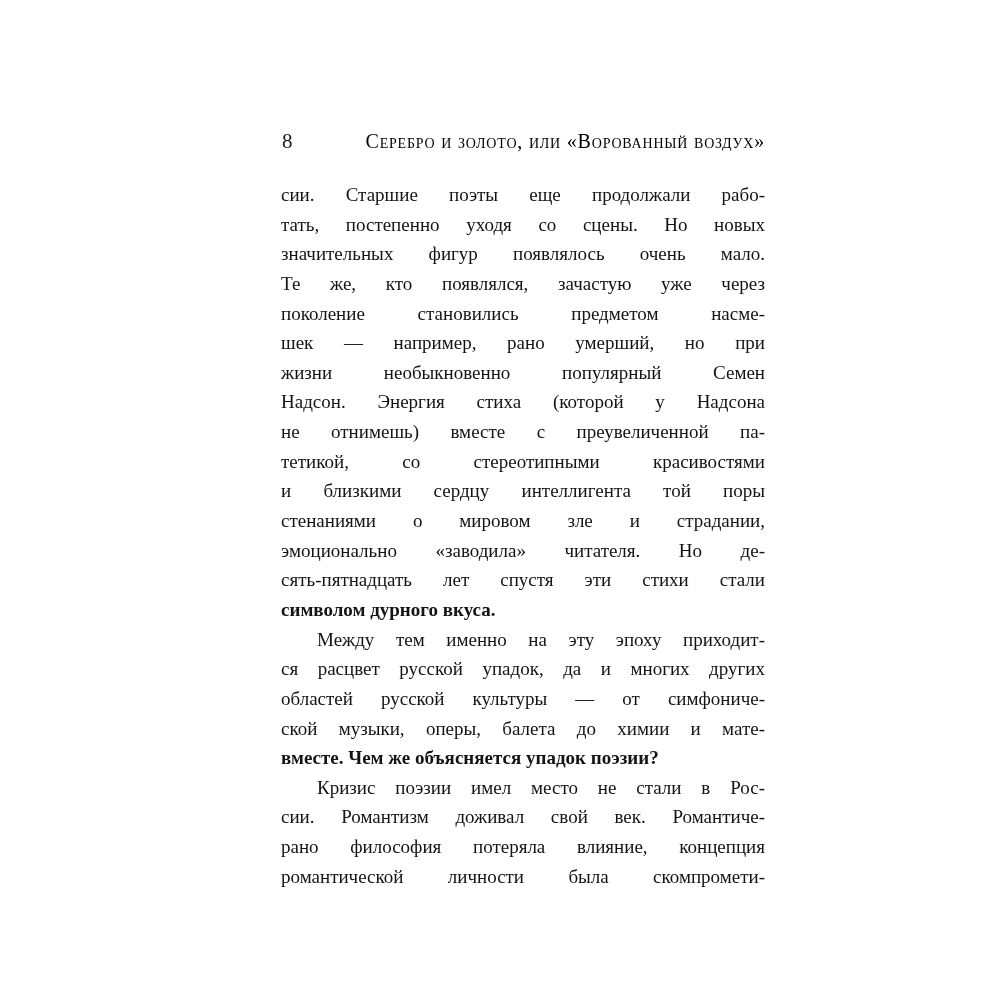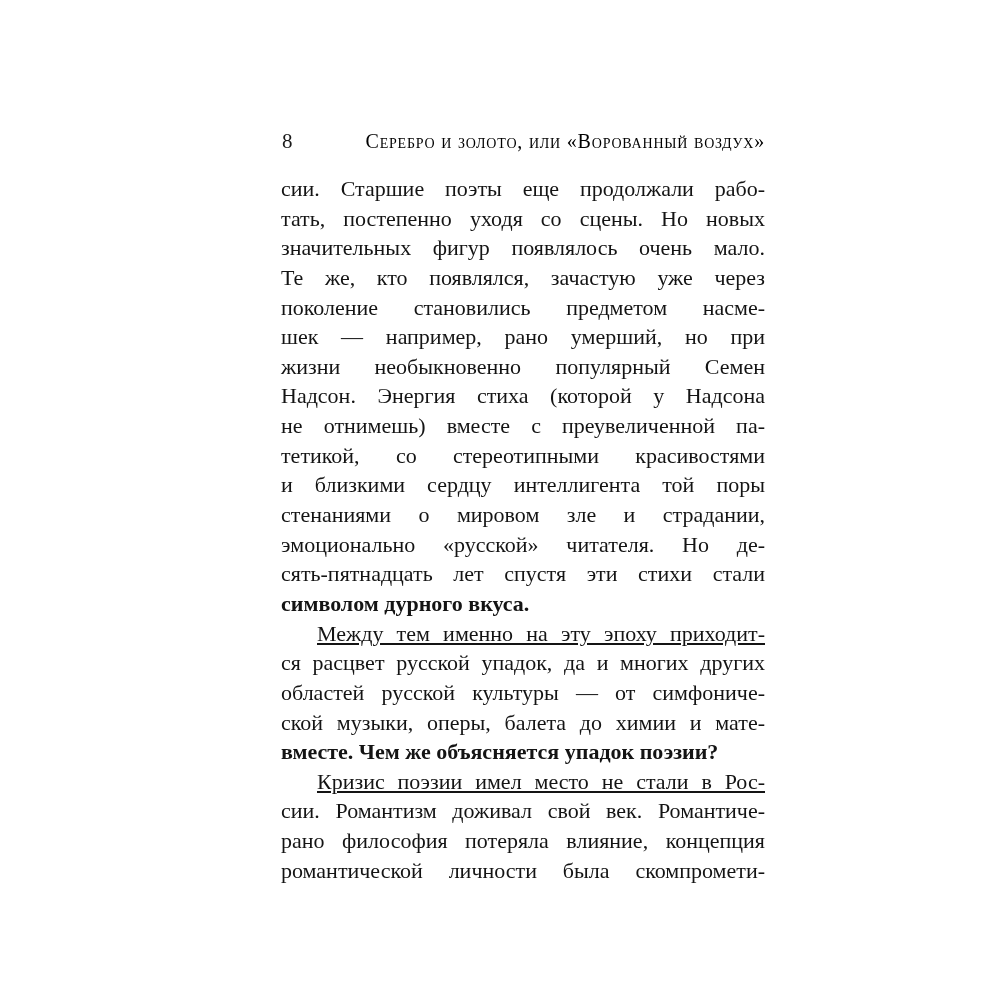--- a/index.html
+++ b/index.html
@@ -39,34 +39,33 @@
     display: block;
     text-align: right;
     font-variant: small-caps;
     font-size: 20px;
     line-height: 22px;
     letter-spacing: 0.8px;
     color: #000000;
     white-space: nowrap;
   }
   .page-body {
-    margin-top: 22px;
-    font-size: 22px;
+    margin-top: 28px;
+    font-size: 19px;
     line-height: 29.65px;
   }
   .line {
     text-align: justify;
     text-align-last: justify;
     height: 29.65px;
     overflow: visible;
     white-space: normal;
   }
   .line.indent {
     text-indent: 36px;
-    text-decoration: underline;
   }
   .line.para-end {
     text-align-last: left;
     font-weight: bold;
   }
 </style>
 </head>
 <body>
 
 <div class="canvas">
@@ -81,21 +80,21 @@
         <div class="line">значительных фигур появлялось очень мало.</div>
         <div class="line">Те же, кто появлялся, зачастую уже через</div>
         <div class="line">поколение становились предметом насме-</div>
         <div class="line">шек — например, рано умерший, но при</div>
         <div class="line">жизни необыкновенно популярный Семен</div>
         <div class="line">Надсон. Энергия стиха (которой у Надсона</div>
         <div class="line">не отнимешь) вместе с преувеличенной па-</div>
         <div class="line">тетикой, со стереотипными красивостями</div>
         <div class="line">и близкими сердцу интеллигента той поры</div>
         <div class="line">стенаниями о мировом зле и страдании,</div>
-        <div class="line">эмоционально «русской» читателя. Но де-</div>
+        <div class="line">эмоционально «заводила» читателя. Но де-</div>
         <div class="line">сять-пятнадцать лет спустя эти стихи стали</div>
         <div class="line para-end">символом дурного вкуса.</div>
         <div class="line indent">Между тем именно на эту эпоху приходит-</div>
         <div class="line">ся расцвет русской упадок, да и многих других</div>
         <div class="line">областей русской культуры — от симфониче-</div>
         <div class="line">ской музыки, оперы, балета до химии и мате-</div>
         <div class="line para-end">вместе. Чем же объясняется упадок поэзии?</div>
         <div class="line indent">Кризис поэзии имел место не стали в Рос-</div>
         <div class="line">сии. Романтизм доживал свой век. Романтиче-</div>
         <div class="line">рано философия потеряла влияние, концепция</div>

